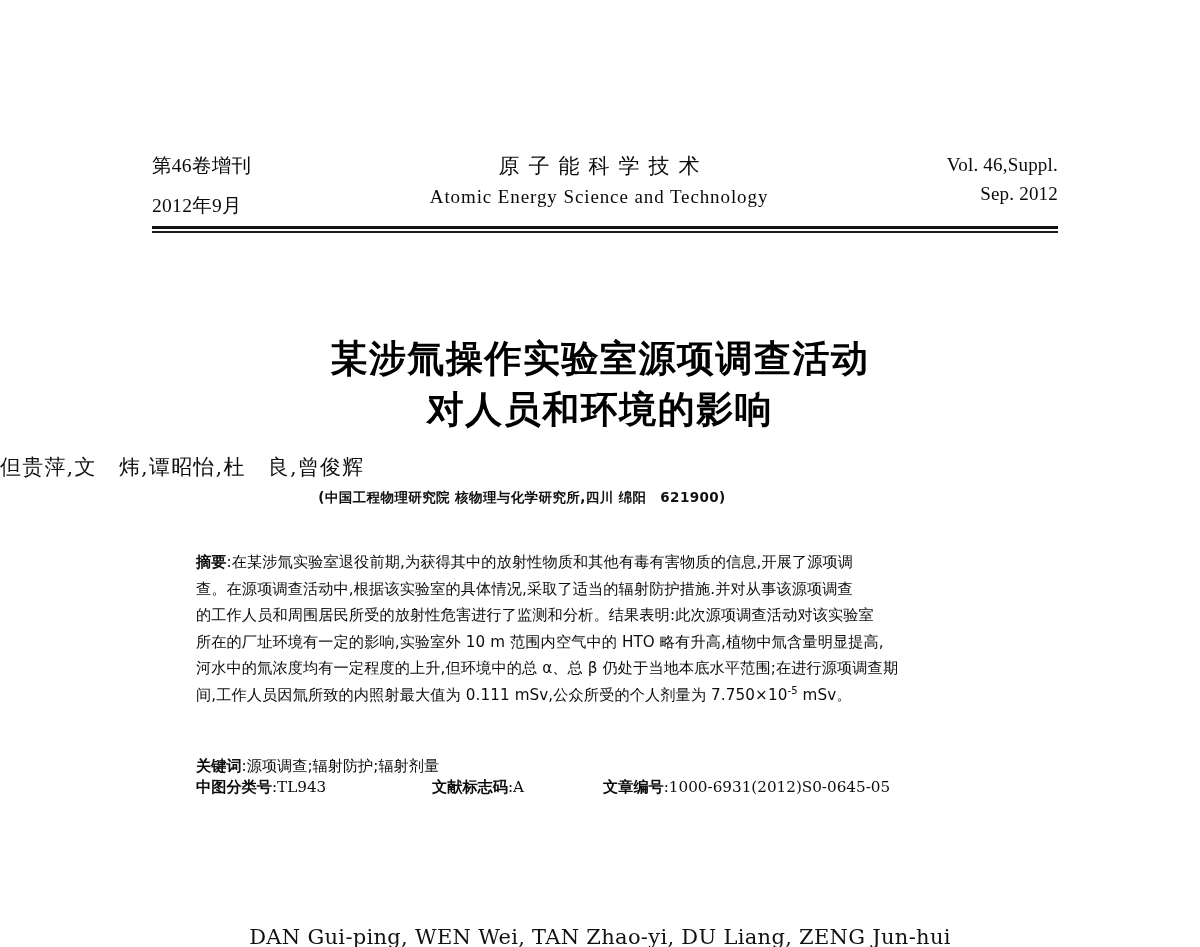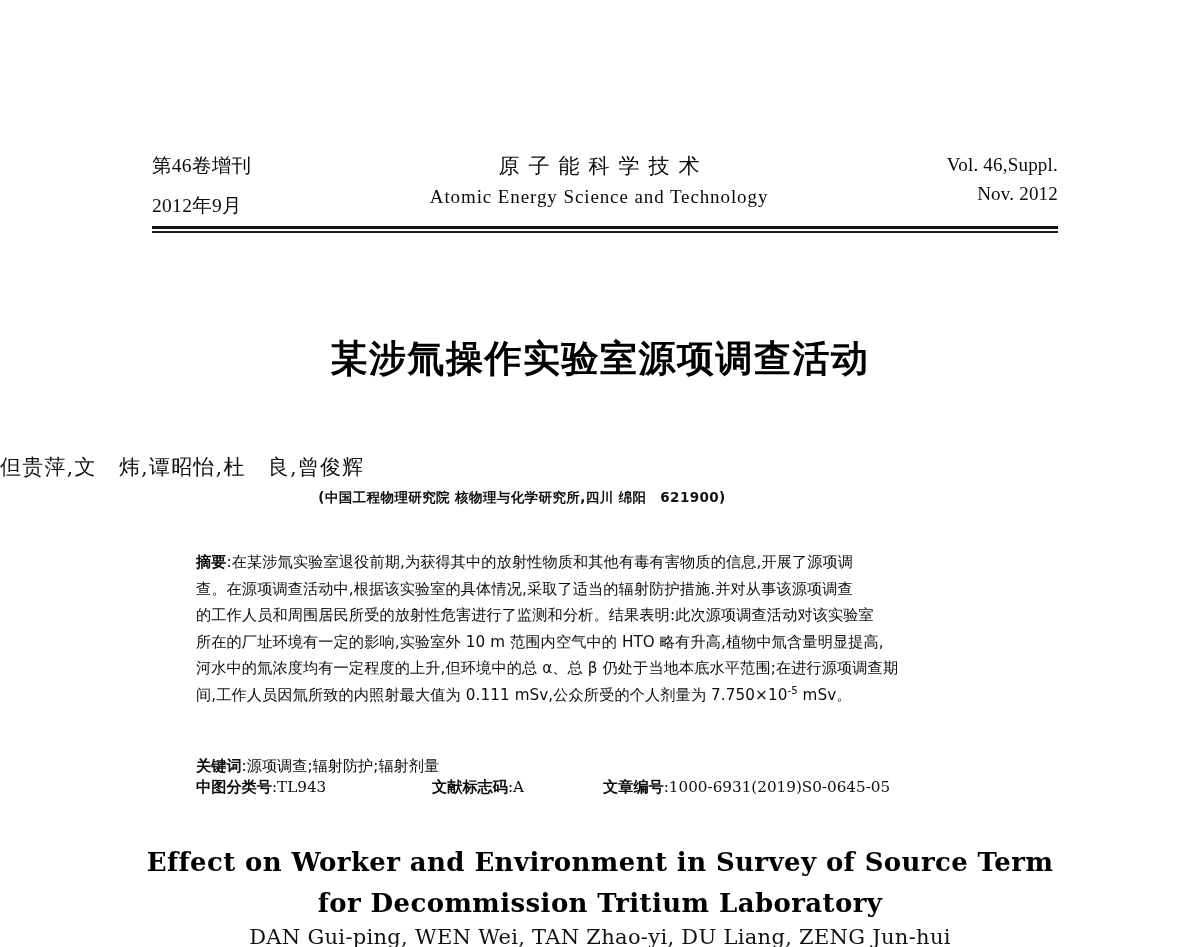--- a/index.html
+++ b/index.html
@@ -235,31 +235,32 @@
     <div class="jh-col jh-left">
       <span class="jh-vol">第46卷增刊</span>
       <span class="jh-date">2012年9月</span>
     </div>
     <div class="jh-col jh-center">
       <span class="jh-cn">原子能科学技术</span>
       <span class="jh-en">Atomic Energy Science and Technology</span>
     </div>
     <div class="jh-col jh-right">
       <span class="jh-issue">Vol. 46,Suppl.</span>
-      <span class="jh-month">Nov.  2012</span>
+      <span class="jh-month">Sep.  2012</span>
     </div>
   </div>
 
   <div class="header-rules">
     <div class="rule-a"></div>
     <div class="rule-b"></div>
   </div>
 
   <h1 class="cn-title">
     <span class="line">某涉氚操作实验室源项调查活动</span>
+    <span class="line">对人员和环境的影响</span>
   </h1>
 
   <div class="cn-authors">但贵萍,文　炜,谭昭怡,杜　良,曾俊辉</div>
 
   <div class="cn-affiliation">(中国工程物理研究院 核物理与化学研究所,四川 绵阳　621900)</div>
 
   <div class="abstract-block">
     <span class="ab-line"><span class="lbl">摘要</span><span>:</span><span>在某涉氚实验室退役前期,为获得其中的放射性物质和其他有毒有害物质的信息,开展了源项调</span></span>
     <span class="ab-line">查。在源项调查活动中,根据该实验室的具体情况,采取了适当的辐射防护措施.并对从事该源项调查</span>
     <span class="ab-line">的工作人员和周围居民所受的放射性危害进行了监测和分析。结果表明:此次源项调查活动对该实验室</span>
@@ -268,23 +269,19 @@
     <span class="ab-line"><span>间,工作人员因氚所致的内照射最大值为 0.111 mSv,公众所受的个人剂量为 7.750×10</span><sup>-5</sup><span> mSv。</span></span>
   </div>
 
   <div class="keywords-line">
     <span class="lbl">关键词</span><span>:</span><span>源项调查;辐射防护;辐射剂量</span>
   </div>
 
   <div class="meta-line">
     <span class="meta-item m1"><span class="lbl">中图分类号</span><span class="val">:TL943</span></span>
     <span class="meta-item m2"><span class="lbl">文献标志码</span><span class="val">:A</span></span>
-    <span class="meta-item m3"><span class="lbl">文章编号</span><span class="val">:1000-6931(2019)S0-0645-05</span></span>
-  </div>
-
-  <h2 class="en-title">
-    <span class="line">Effect on Worker and Environment in Survey of Source Term</span>
-    <span class="line">for Decommission Tritium Laboratory</span>
-  </h2>
+    <span class="meta-item m3"><span class="lbl">文章编号</span><span class="val">:1000-6931(2012)S0-0645-05</span></span>
+  </div>
+
 
   <div class="en-authors">DAN Gui-ping, WEN Wei, TAN Zhao-yi, DU Liang, ZENG Jun-hui</div>
 
 </div>
 
 </body></html>

